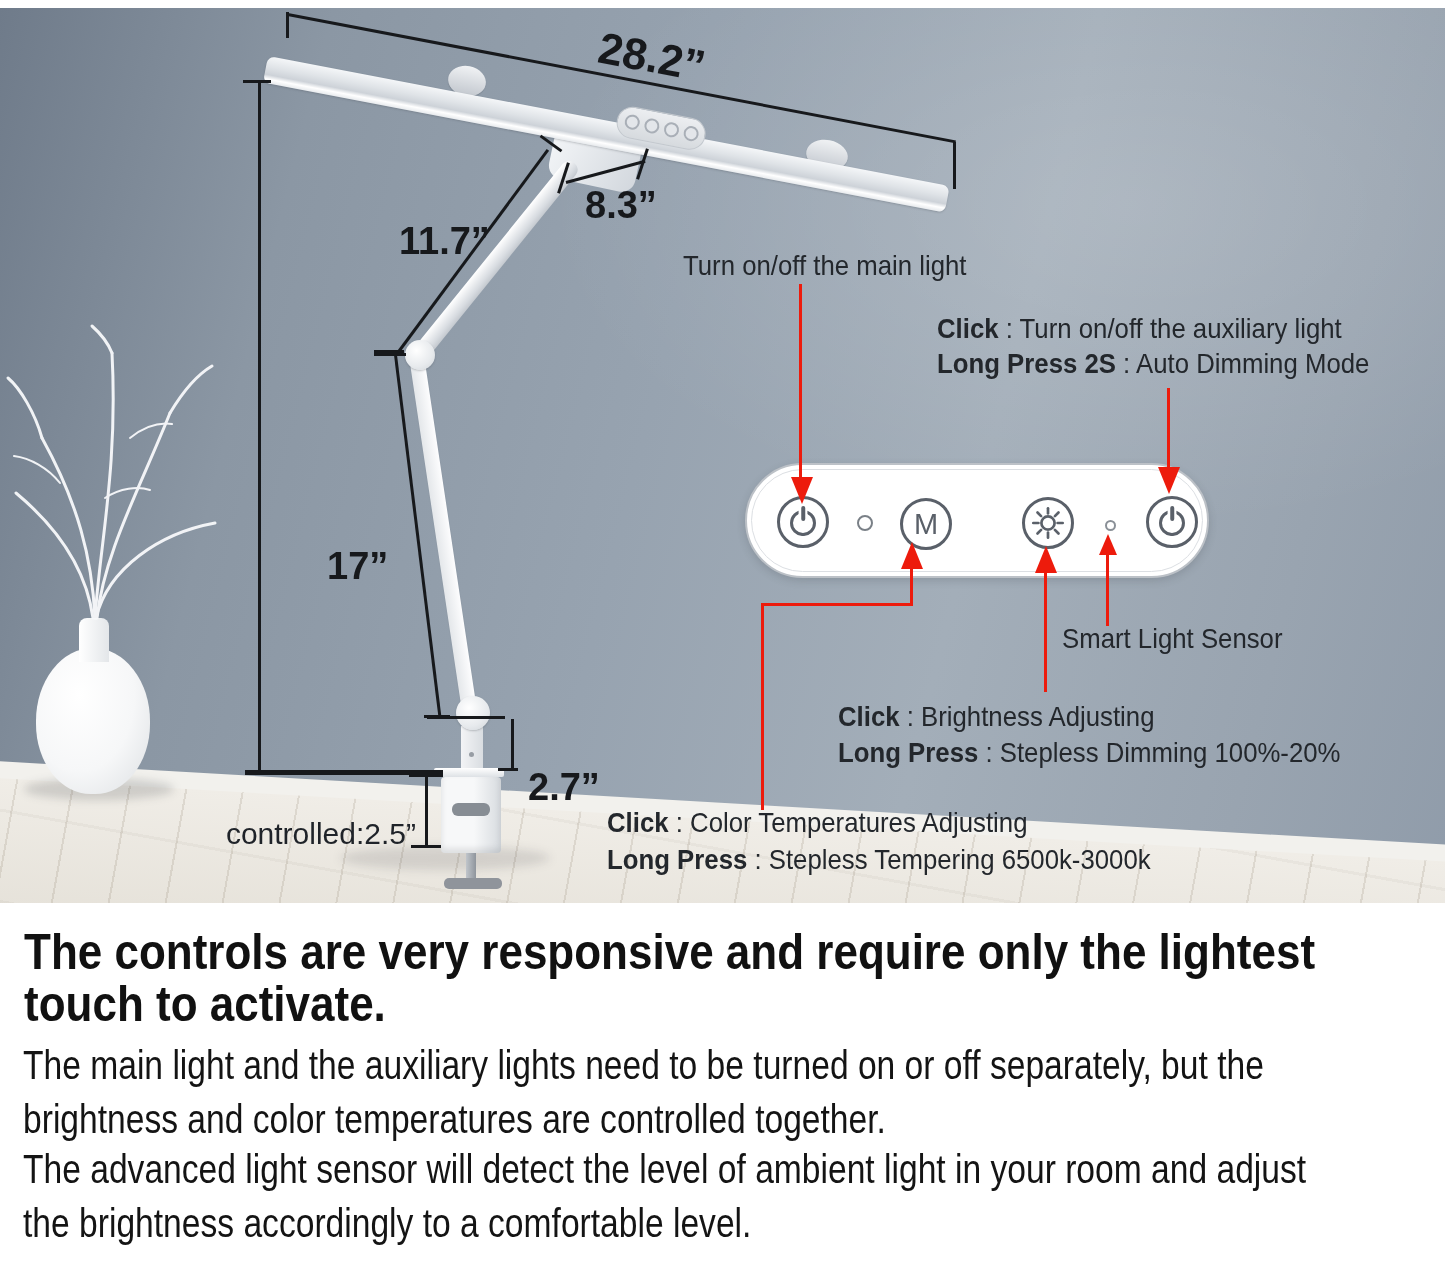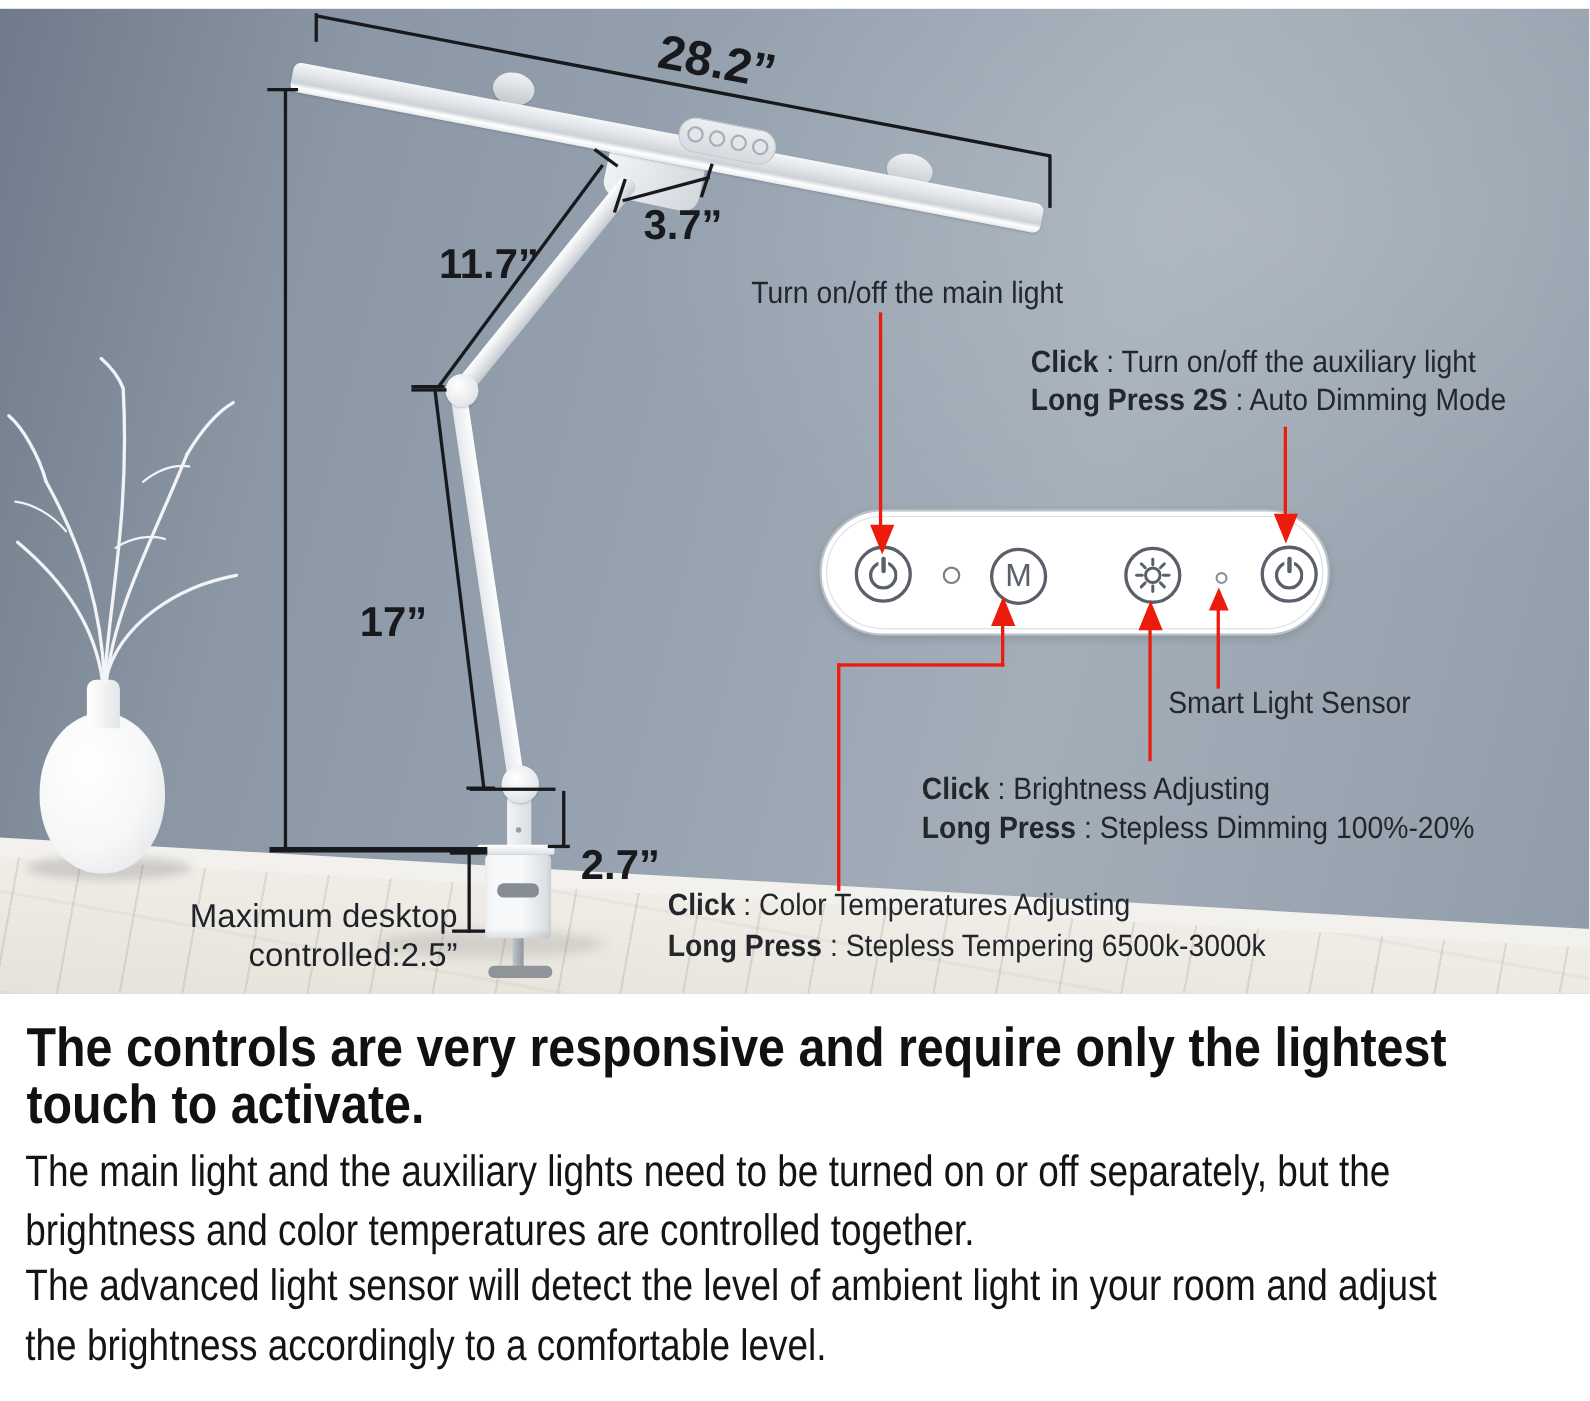--- a/index.html
+++ b/index.html
@@ -177,27 +177,26 @@
 
   <div class="bl" style="left:511px;top:719px;width:3px;height:50px;"></div>
   <div class="bl" style="left:427px;top:716px;width:78px;height:3px;"></div>
   <div class="bl" style="left:498px;top:768px;width:20px;height:3px;"></div>
 
   <div class="bl" style="left:425px;top:776px;width:3px;height:72px;"></div>
   <div class="bl" style="left:409px;top:774px;width:34px;height:3px;"></div>
   <div class="bl" style="left:411px;top:845px;width:30px;height:3px;"></div>
 
   <div class="dim-label" style="left:598px;top:32px;font-size:44px;transform:rotate(10.5deg);">28.2”</div>
-  <div class="dim-label" style="left:585px;top:184px;">3.7”</div>
+  <div class="dim-label" style="left:585px;top:184px;">8.3”</div>
   <div class="dim-label" style="left:358px;top:220px;margin-left:41px;">11.7”</div>
   <div class="dim-label" style="left:327px;top:545px;">17”</div>
   <div class="dim-label" style="left:528px;top:766px;">2.7”</div>
 
   <div class="side-label" style="left:146px;top:816px;width:270px;line-height:35px;">
-    <div>Maximum desktop</div>
     <div>controlled:2.5”</div>
   </div>
 
   <div class="ann" style="left:683px;top:248px;">Turn on/off the main light</div>
   <div class="ann" style="left:937px;top:311px;line-height:35px;">
     <div><b>Click</b><span> : Turn on/off the auxiliary light</span></div>
     <div><b>Long Press 2S</b><span> :  Auto Dimming Mode</span></div>
   </div>
   <div class="ann" style="left:1062px;top:621px;">Smart Light Sensor</div>
   <div class="ann" style="left:838px;top:699px;">

